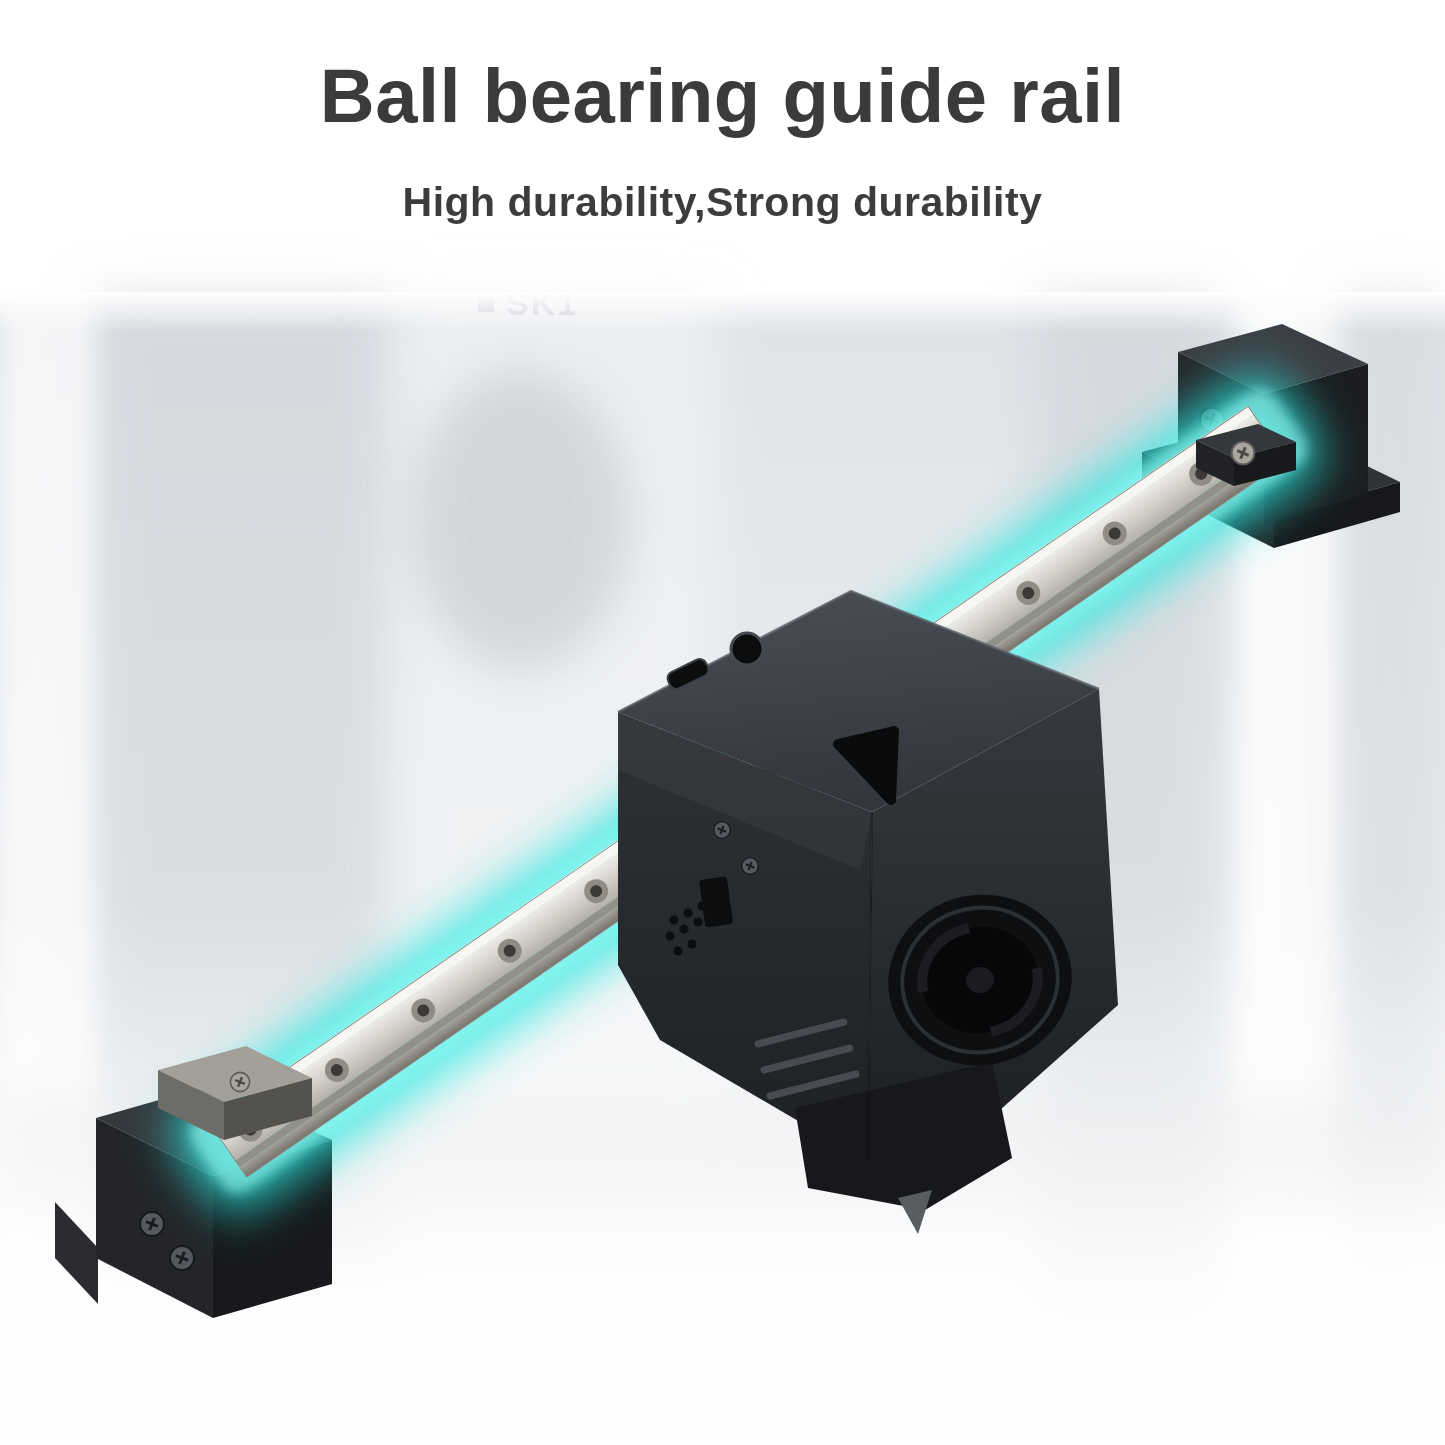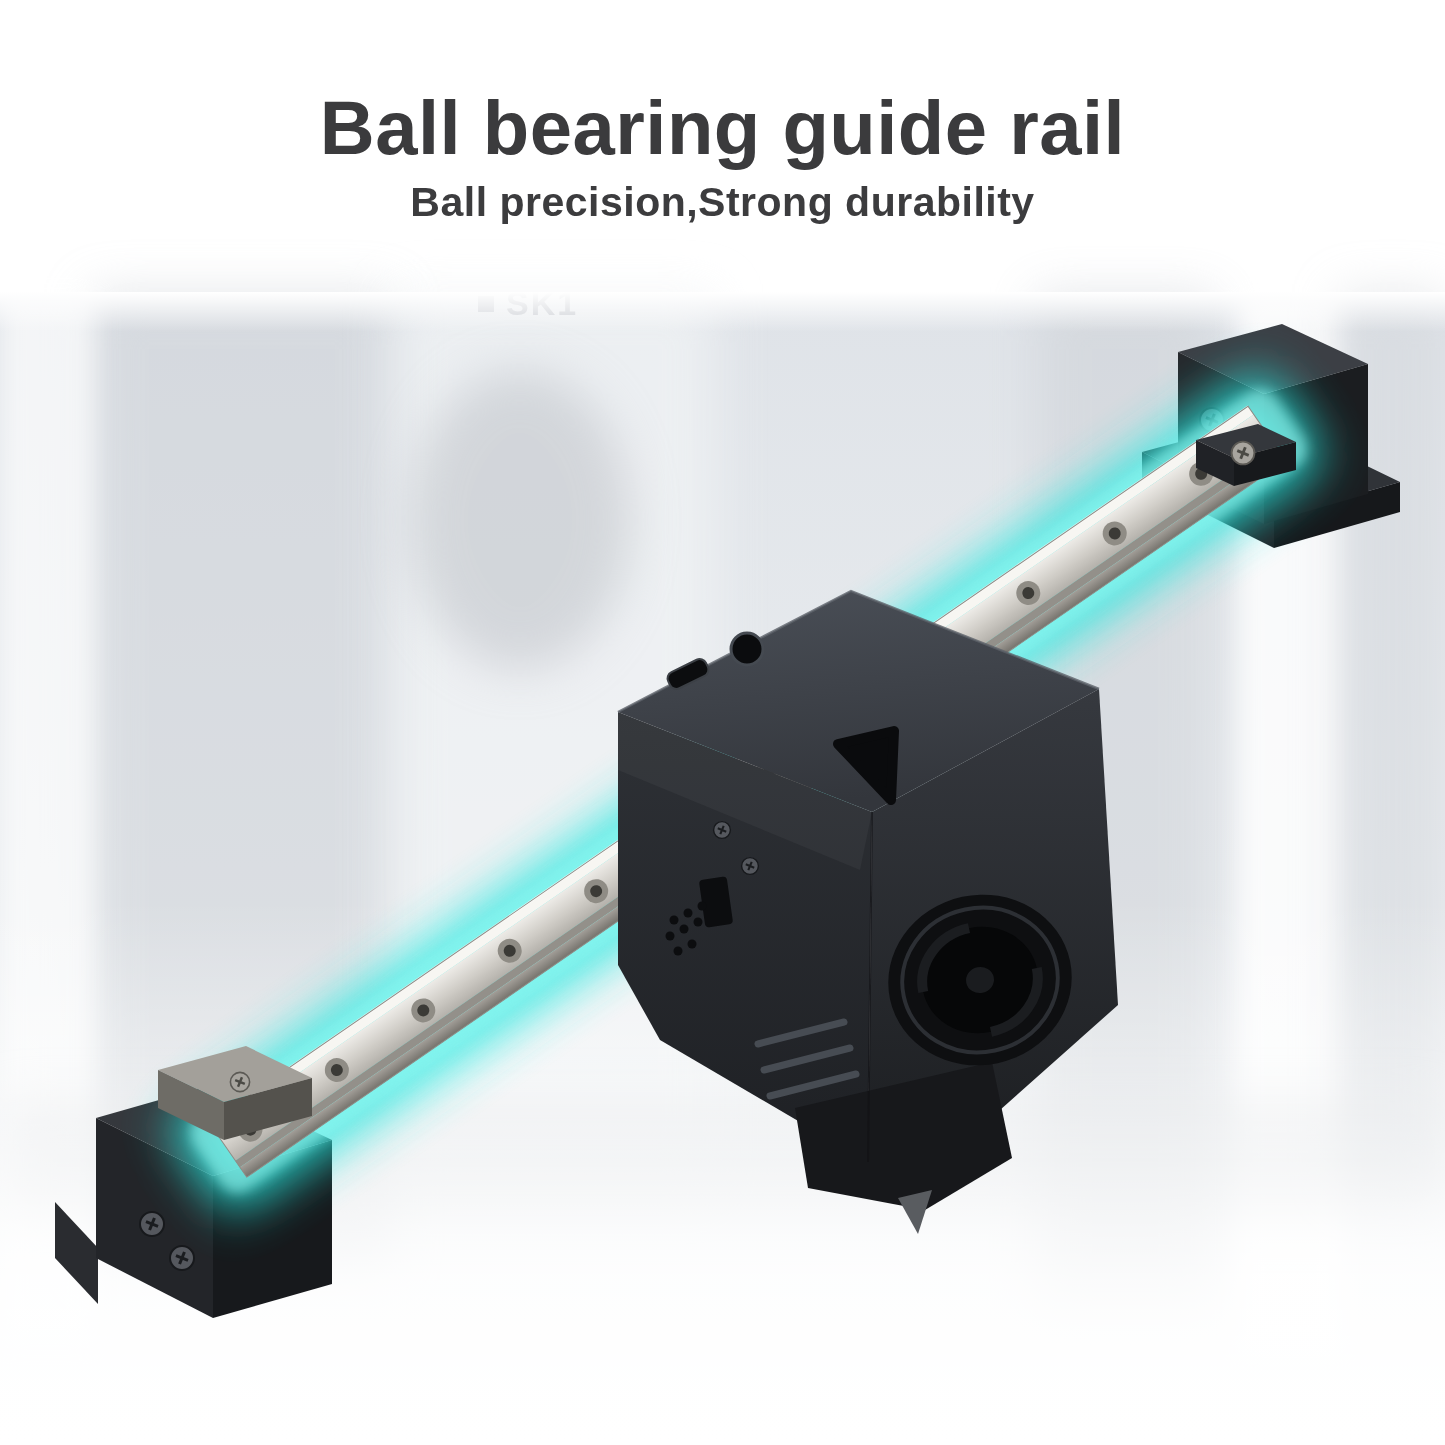--- a/index.html
+++ b/index.html
@@ -7,37 +7,37 @@
     position:relative;
     width:1445px;height:1445px;
     background:#ffffff;
     overflow:hidden;
     font-family:"Liberation Sans","DejaVu Sans",sans-serif;
   }
   .header{position:absolute;top:0;left:0;width:100%;text-align:center;z-index:5;}
   .title{
     position:absolute;top:58px;left:0;width:100%;
     font-size:76px;font-weight:bold;color:#3b3b3d;
-    letter-spacing:0.5px;line-height:1;margin-top:32px;
+    letter-spacing:0.5px;line-height:1;
   }
   .subtitle{
     position:absolute;top:182px;left:0;width:100%;
     font-size:41px;font-weight:bold;color:#3c3c3e;
     letter-spacing:0.5px;line-height:1;
   }
   .scene{position:absolute;left:0;top:0;width:1445px;height:1445px;z-index:1;}
 </style>
 </head>
 <body>
 
 <div class="page">
 
   <div class="header">
     <div class="title">Ball bearing guide rail</div>
-    <div class="subtitle">Ball precision,Strong durability</div>
+    <div class="subtitle">High durability,Strong durability</div>
   </div>
 
   <svg class="scene" width="1445" height="1445" viewBox="0 0 1445 1445" xmlns="http://www.w3.org/2000/svg">
     <defs>
       <linearGradient id="bgGrad" x1="0" x2="0" y1="0" y2="1">
         <stop offset="0" stop-color="#dfe3e8"></stop>
         <stop offset="0.5" stop-color="#e9ecef"></stop>
         <stop offset="1" stop-color="#f8fafb"></stop>
       </linearGradient>
       <linearGradient id="bottomFade" x1="0" x2="0" y1="0" y2="1">

